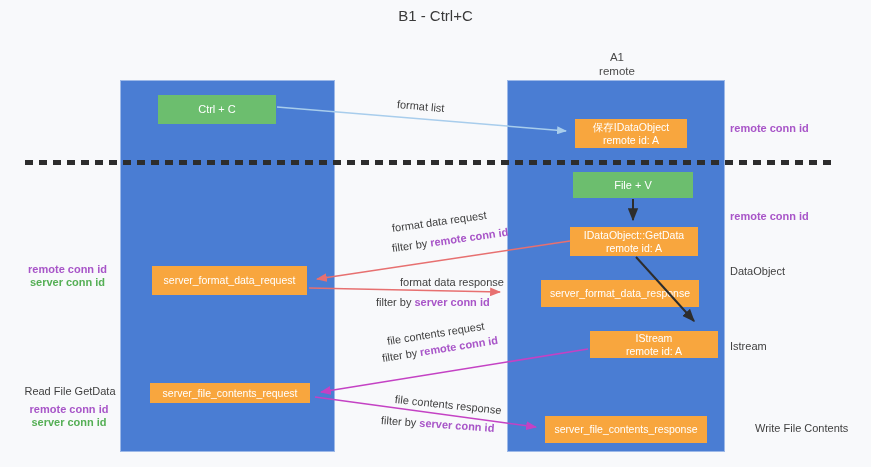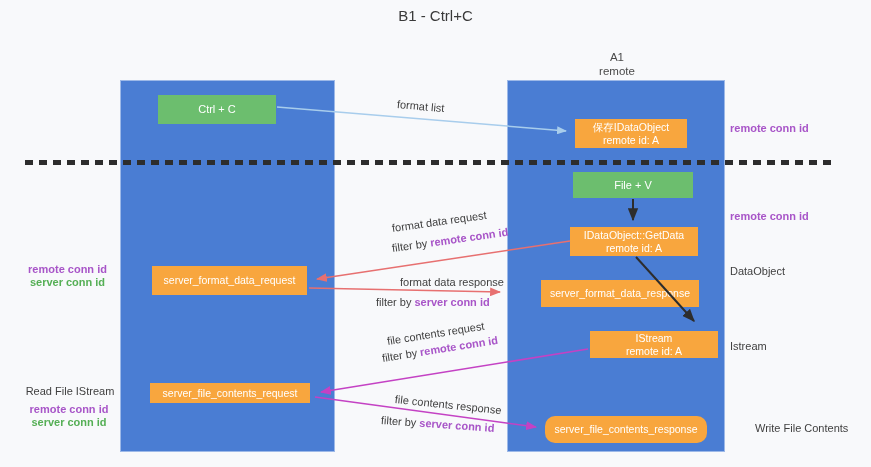--- a/index.html
+++ b/index.html
@@ -74,21 +74,21 @@
 
 <div class="abs node orange" style="left:590px;top:331px;width:128px;height:27px;">
   <div>IStream</div>
   <div>remote id: A</div>
 </div>
 
 <div class="abs node orange" style="left:150px;top:383px;width:160px;height:20px;">
   <span>server_file_contents_request</span>
 </div>
 
-<div class="abs node orange" style="left:545px;top:416px;width:162px;height:27px;border-radius:10px;">
+<div class="abs node orange" style="left:545px;top:416px;width:162px;height:27px;">
   <span>server_file_contents_response</span>
 </div>
 
 <div class="abs elabel" style="left:397px;top:98px;transform:rotate(5deg);">format list</div>
 
 <div class="abs elabel" style="left:392px;top:222px;transform:rotate(-8deg);">format data request</div>
 <div class="abs elabel" style="left:392px;top:242px;transform:rotate(-8deg);">
   <span class="fb">filter by</span><span class="purple-b">remote conn id</span>
 </div>
 
@@ -110,21 +110,21 @@
 <div class="abs side purple-b" style="left:730px;top:122px;">remote conn id</div>
 <div class="abs side purple-b" style="left:730px;top:210px;">remote conn id</div>
 <div class="abs side" style="left:730px;top:233px;margin-top:32px;">DataObject</div>
 <div class="abs side" style="left:730px;top:340px;">Istream</div>
 <div class="abs side" style="left:736px;top:422px;margin-left:19px;">Write File Contents</div>
 
 <div class="abs side-group" style="left:10px;top:263px;width:115px;">
   <div class="purple-b">remote conn id</div>
   <div class="green-b">server conn id</div>
 </div>
-<div class="abs side-group" style="left:10px;top:385px;width:120px;color:#3f3f3f;">Read File IStream</div>
+<div class="abs side-group" style="left:10px;top:385px;width:120px;color:#3f3f3f;">Read File GetData</div>
 <div class="abs side-group" style="left:10px;top:403px;width:118px;">
   <div class="purple-b">remote conn id</div>
   <div class="green-b">server conn id</div>
 </div>
 
 <svg class="overlay" width="871" height="467" viewBox="0 0 871 467">
   <defs>
     <marker id="ah-blue" viewBox="0 0 10 8" refX="9" refY="4" markerWidth="10" markerHeight="8" orient="auto" markerUnits="userSpaceOnUse">
       <path d="M0,0 L10,4 L0,8 z" fill="#a8cdec"></path>
     </marker>

